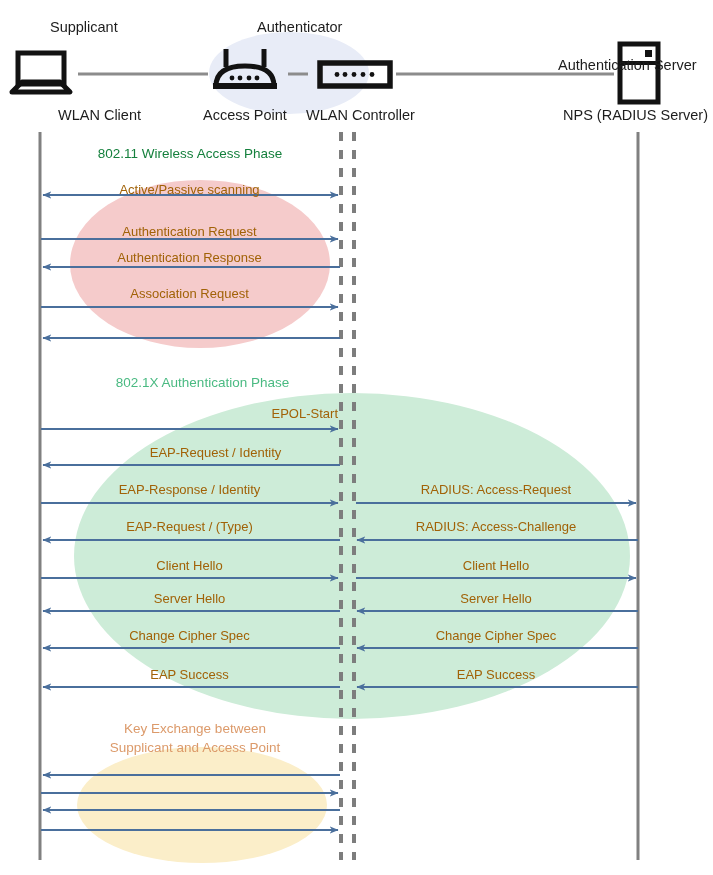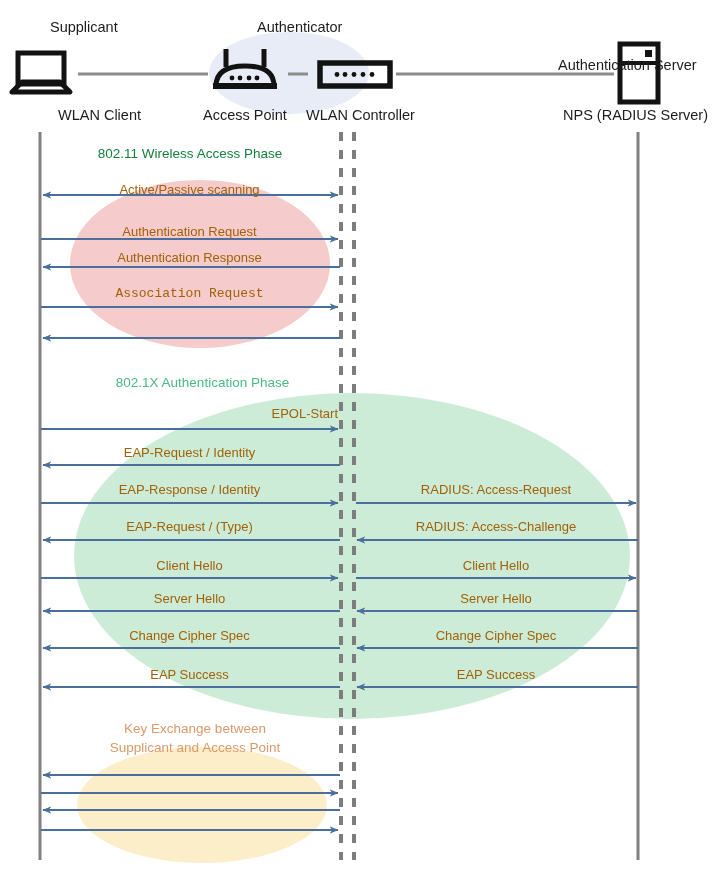--- a/index.html
+++ b/index.html
@@ -132,24 +132,24 @@
   <div class="txt phase-title phase-red" style="left:80px;top:146px;width:220px;">802.11 Wireless Access Phase</div>
 
   <div class="txt phase-title phase-green" style="left:95px;top:375px;width:215px;">802.1X Authentication Phase</div>
 
   <div class="txt phase-title phase-orange" style="left:95px;top:721px;width:200px;">Key Exchange between</div>
   <div class="txt phase-title phase-orange" style="left:95px;top:740px;width:200px;">Supplicant and Access Point</div>
 
   <div class="txt msg" style="left:41px;top:182px;width:297px;">Active/Passive scanning</div>
   <div class="txt msg" style="left:41px;top:224px;width:297px;">Authentication Request</div>
   <div class="txt msg" style="left:41px;top:250px;width:297px;">Authentication Response</div>
-  <div class="txt msg" style="left:41px;top:286px;width:297px;font-family:Liberation Mono, monospace;">Association Request</div>
+  <div class="txt msg" style="left:41px;top:286px;width:297px;">Association Request</div>
 
   <div class="txt msg" style="left:41px;top:406px;width:297px;text-align:right;">EPOL-Start</div>
-  <div class="txt msg" style="left:41px;top:445px;width:297px;">EAP-Request / Identity</div>
+  <div class="txt msg" style="left:41px;top:445px;width:297px;padding-left:26px;">EAP-Request / Identity</div>
   <div class="txt msg" style="left:41px;top:482px;width:297px;">EAP-Response / Identity</div>
   <div class="txt msg" style="left:41px;top:519px;width:297px;">EAP-Request / (Type)</div>
   <div class="txt msg" style="left:41px;top:558px;width:297px;">Client Hello</div>
   <div class="txt msg" style="left:41px;top:591px;width:297px;">Server Hello</div>
   <div class="txt msg" style="left:41px;top:628px;width:297px;">Change Cipher Spec</div>
   <div class="txt msg" style="left:41px;top:667px;width:297px;">EAP Success</div>
 
 
   <div class="txt msg" style="left:356px;top:482px;width:280px;">RADIUS: Access-Request</div>
   <div class="txt msg" style="left:356px;top:519px;width:280px;">RADIUS: Access-Challenge</div>

